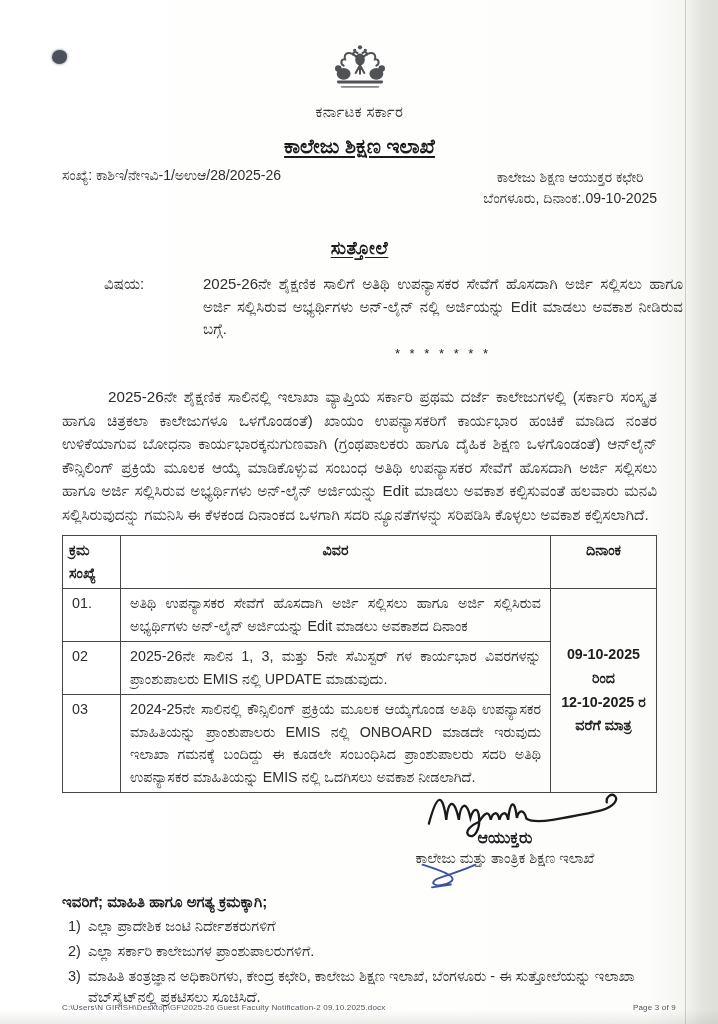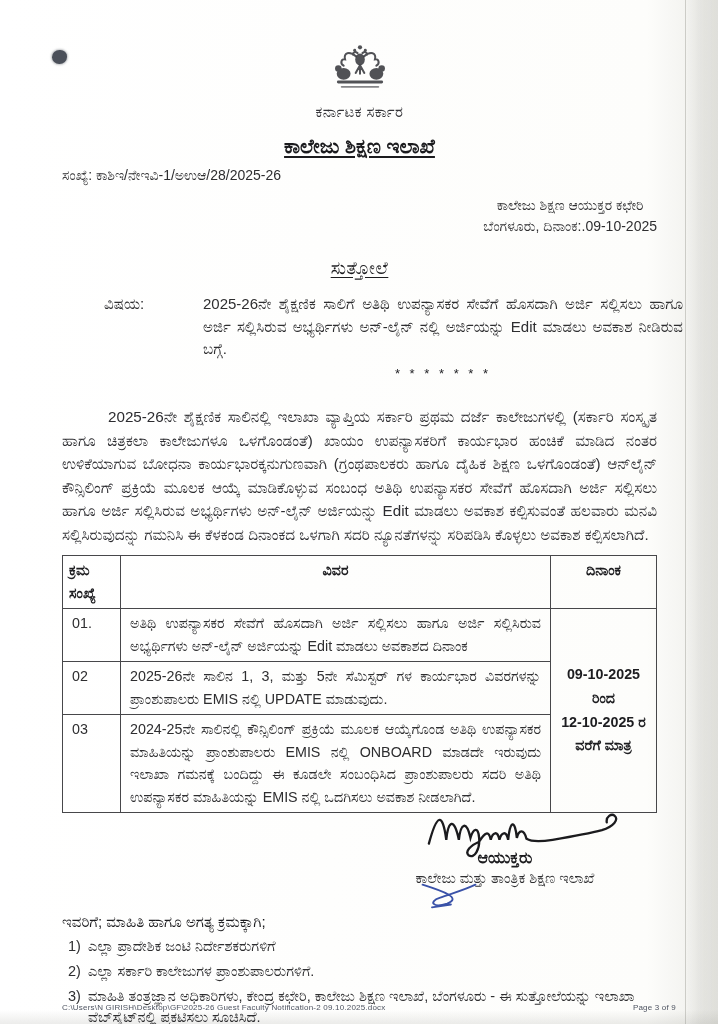--- a/index.html
+++ b/index.html
@@ -25,24 +25,24 @@
     background:#4b505a; border-radius:50% 45% 50% 48%; box-shadow:0 0 2px 1px rgba(75,80,90,.35); }
 
   .content{ position:absolute; left:62px; right:61px; top:0; }
 
   .emblem{ width:62px; margin:44px auto 0; text-align:center; }
   .govt{ text-align:center; font-size:15px; letter-spacing:.4px; margin-top:3px; color:#333337; }
   .dept{ text-align:center; font-size:20px; font-weight:bold; color:#1b1b1e;
          text-decoration:underline; text-underline-offset:3px; margin-top:14px; }
 
   .ref-row{ display:flex; justify-content:space-between; align-items:flex-start; margin-top:9px; font-size:14px; }
-  .office{ text-align:center; line-height:1.5;margin-top:28px; }
-
-  .title{ text-align:center; font-size:18px; font-weight:normal; color:#1b1b1e;
-          text-decoration:underline; text-underline-offset:3px; margin-top:21px; letter-spacing:.5px; }
+  .office{ text-align:center; line-height:1.5; }
+
+  .title{ text-align:center; font-size:18px; font-weight:bold; color:#1b1b1e;
+          text-decoration:underline; text-underline-offset:3px; margin-top:29px; letter-spacing:.5px; }
 
   .subject{ display:flex; margin-top:14px; padding-left:42px; font-size:15px; line-height:1.5; }
   .subject-label{ flex:0 0 56px; margin-right:12px; }
   .subject-body{ flex:0 0 480px;margin-left:31px; }
   .subject-text{ text-align:justify; }
   .stars{ text-align:center; letter-spacing:3px; font-size:13px; margin-top:3px; color:#232327; }
 
   .body-para{ margin-top:22px; font-size:15.2px; line-height:1.55; text-align:justify; text-indent:46px; color:#2c2c30; }
 
   table{ width:100%; border-collapse:collapse; margin-top:9px; font-size:14.3px; line-height:1.6; }
@@ -54,21 +54,21 @@
   td.c2{ text-align:justify; }
   td.date{ vertical-align:middle; text-align:center; font-weight:bold; color:#1d1d20; line-height:1.65; padding:4px 4px; }
 
   .sign-area{ position:relative; height:100px; margin-top:0; }
   .sig-svg{ position:absolute; right:24px; top:-8px; }
   .sign-text{ position:absolute; right:2px; top:36px; width:300px; text-align:center; }
   .sign-title{ font-weight:bold; font-size:16px; color:#1b1b1e; }
   .sign-dept{ font-size:14.5px; margin-top:3px; }
   .blue-scribble{ position:absolute; left:356px; top:66px; }
 
-  .dist-head{ font-weight:normal; font-size:15px; color:#1b1b1e; }
+  .dist-head{ font-weight:bold; font-size:15px; color:#1b1b1e; }
   .dist-list{ margin-top:5px; font-size:14.5px; line-height:1.5; }
   .dist-item{ display:flex; margin:3px 0; }
   .dist-no{ flex:0 0 26px; padding-left:6px; }
   .dist-txt{ flex:1; padding-right:16px; }
 
   .footer{ position:absolute; left:62px; right:42px; bottom:12px; display:flex;
            justify-content:space-between; font-size:8px; color:#4d5360; letter-spacing:.2px; }
 </style>
 </head>
 <body>

